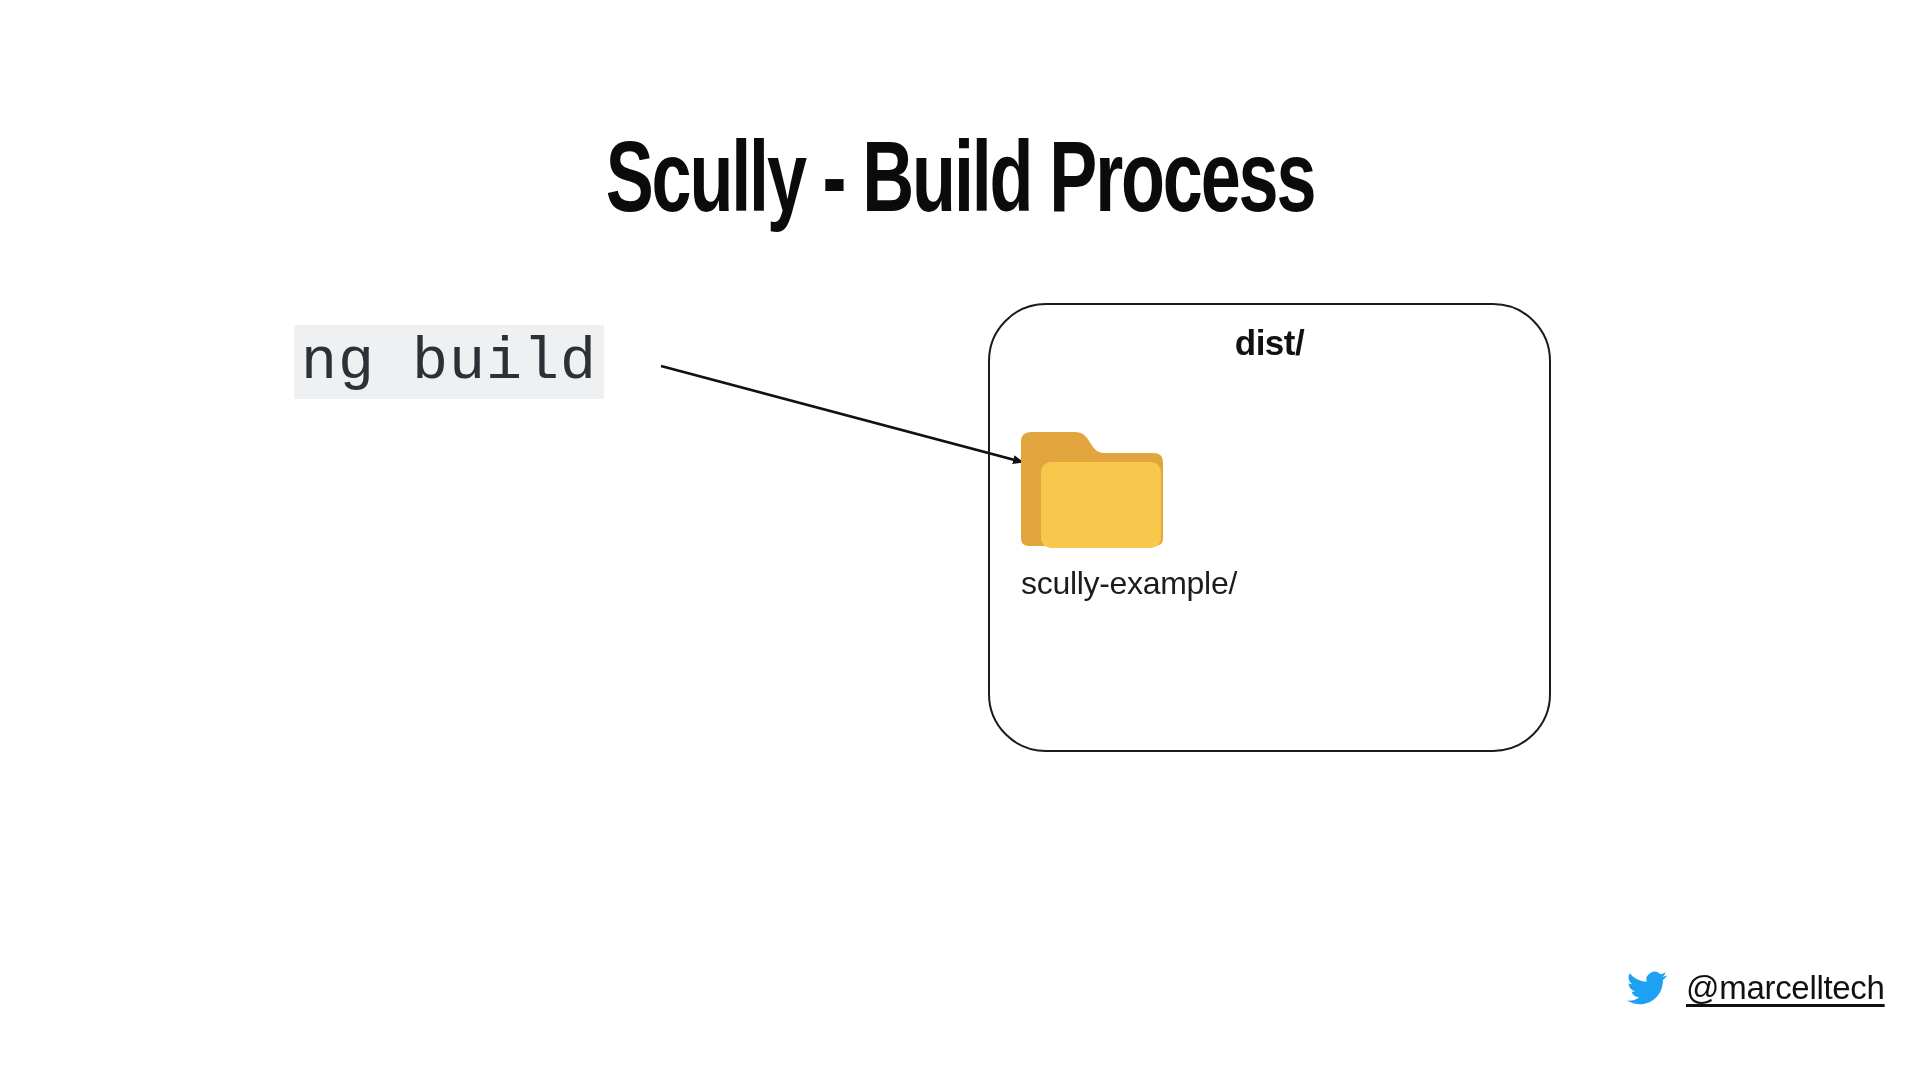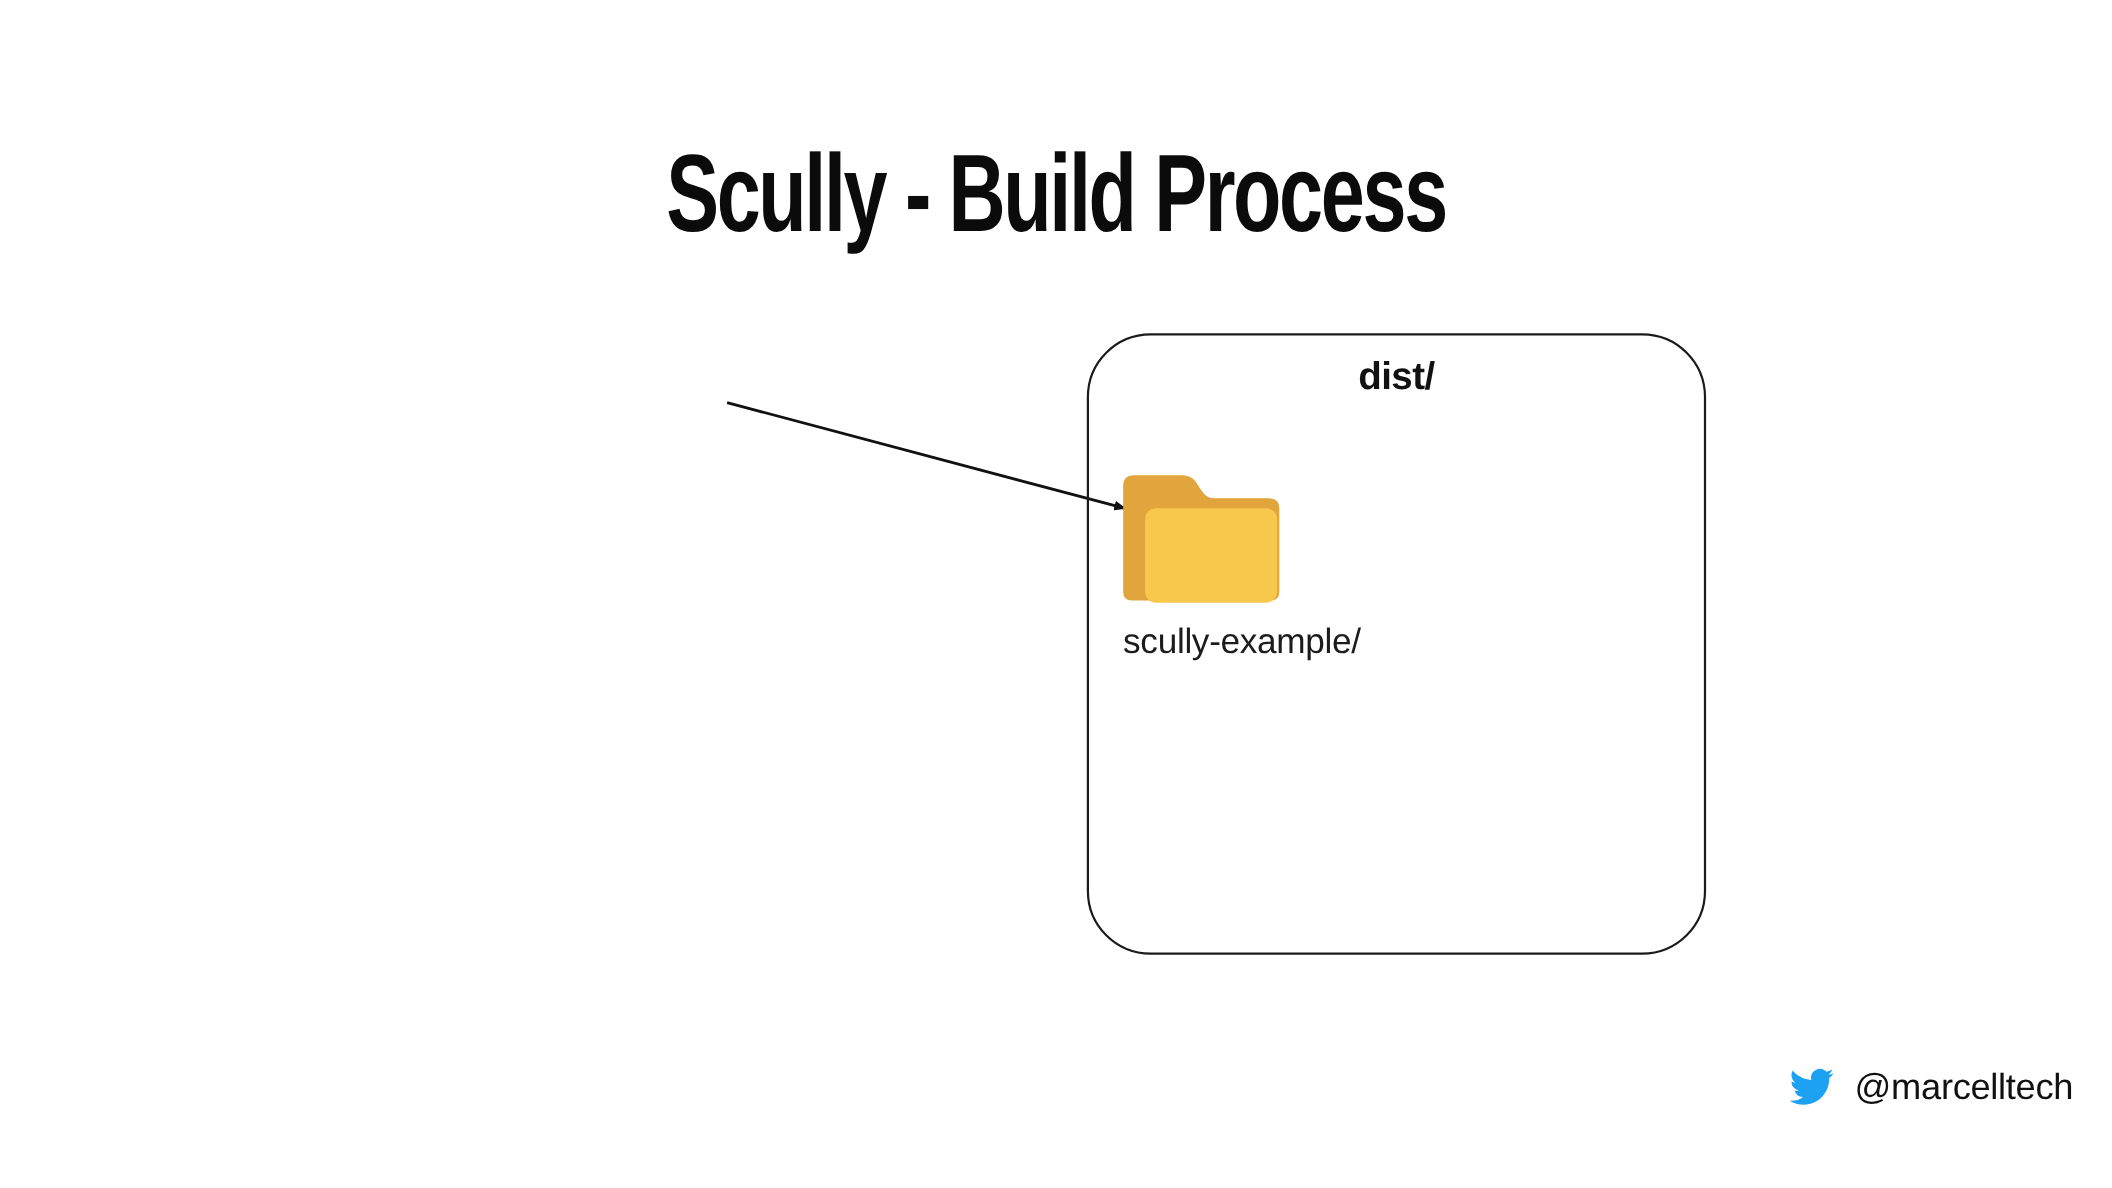--- a/index.html
+++ b/index.html
@@ -64,21 +64,21 @@
     width: 1920px;
     height: 1080px;
     pointer-events: none;
   }
 
   .dist-box {
     position: absolute;
     left: 988px;
     top: 303px;
     width: 563px;
-    height: 565px;
+    height: 449px;
     border: 2px solid var(--box-border);
     border-radius: 58px;
     background: transparent;
   }
   .dist-label {
     margin-top: 18px;
     text-align: center;
     font-size: 35px;
     font-weight: 700;
     letter-spacing: -0.5px;
@@ -109,33 +109,37 @@
     top: 968px;
     display: flex;
     align-items: center;
     gap: 15px;
   }
   .twitter-footer .bird { width: 48px; height: 40px; display: block; }
   .twitter-handle {
     font-size: 33px;
     letter-spacing: -0.3px;
     color: var(--link-text);
+    text-decoration: underline;
     text-decoration-thickness: 2.5px;
     text-underline-offset: 5px;
     cursor: pointer;
     white-space: nowrap;
   }
 </style>
 </head>
 <body>
 
 <div class="slide">
 
   <h1 class="title">Scully - Build Process</h1>
 
+  <div class="code-chip">
+    <span>ng build</span>
+  </div>
 
   <svg class="arrow-layer" viewBox="0 0 1920 1080" xmlns="http://www.w3.org/2000/svg">
     <defs>
       <marker id="arrowhead" markerWidth="11" markerHeight="9" refX="9" refY="4.5" orient="auto" markerUnits="userSpaceOnUse">
         <path d="M0,0 L11,4.5 L0,9 Z" fill="var(--arrow)"></path>
       </marker>
     </defs>
     <line x1="661" y1="366" x2="1022" y2="462" stroke="var(--arrow)" stroke-width="2.6" marker-end="url(#arrowhead)"></line>
   </svg>
 

